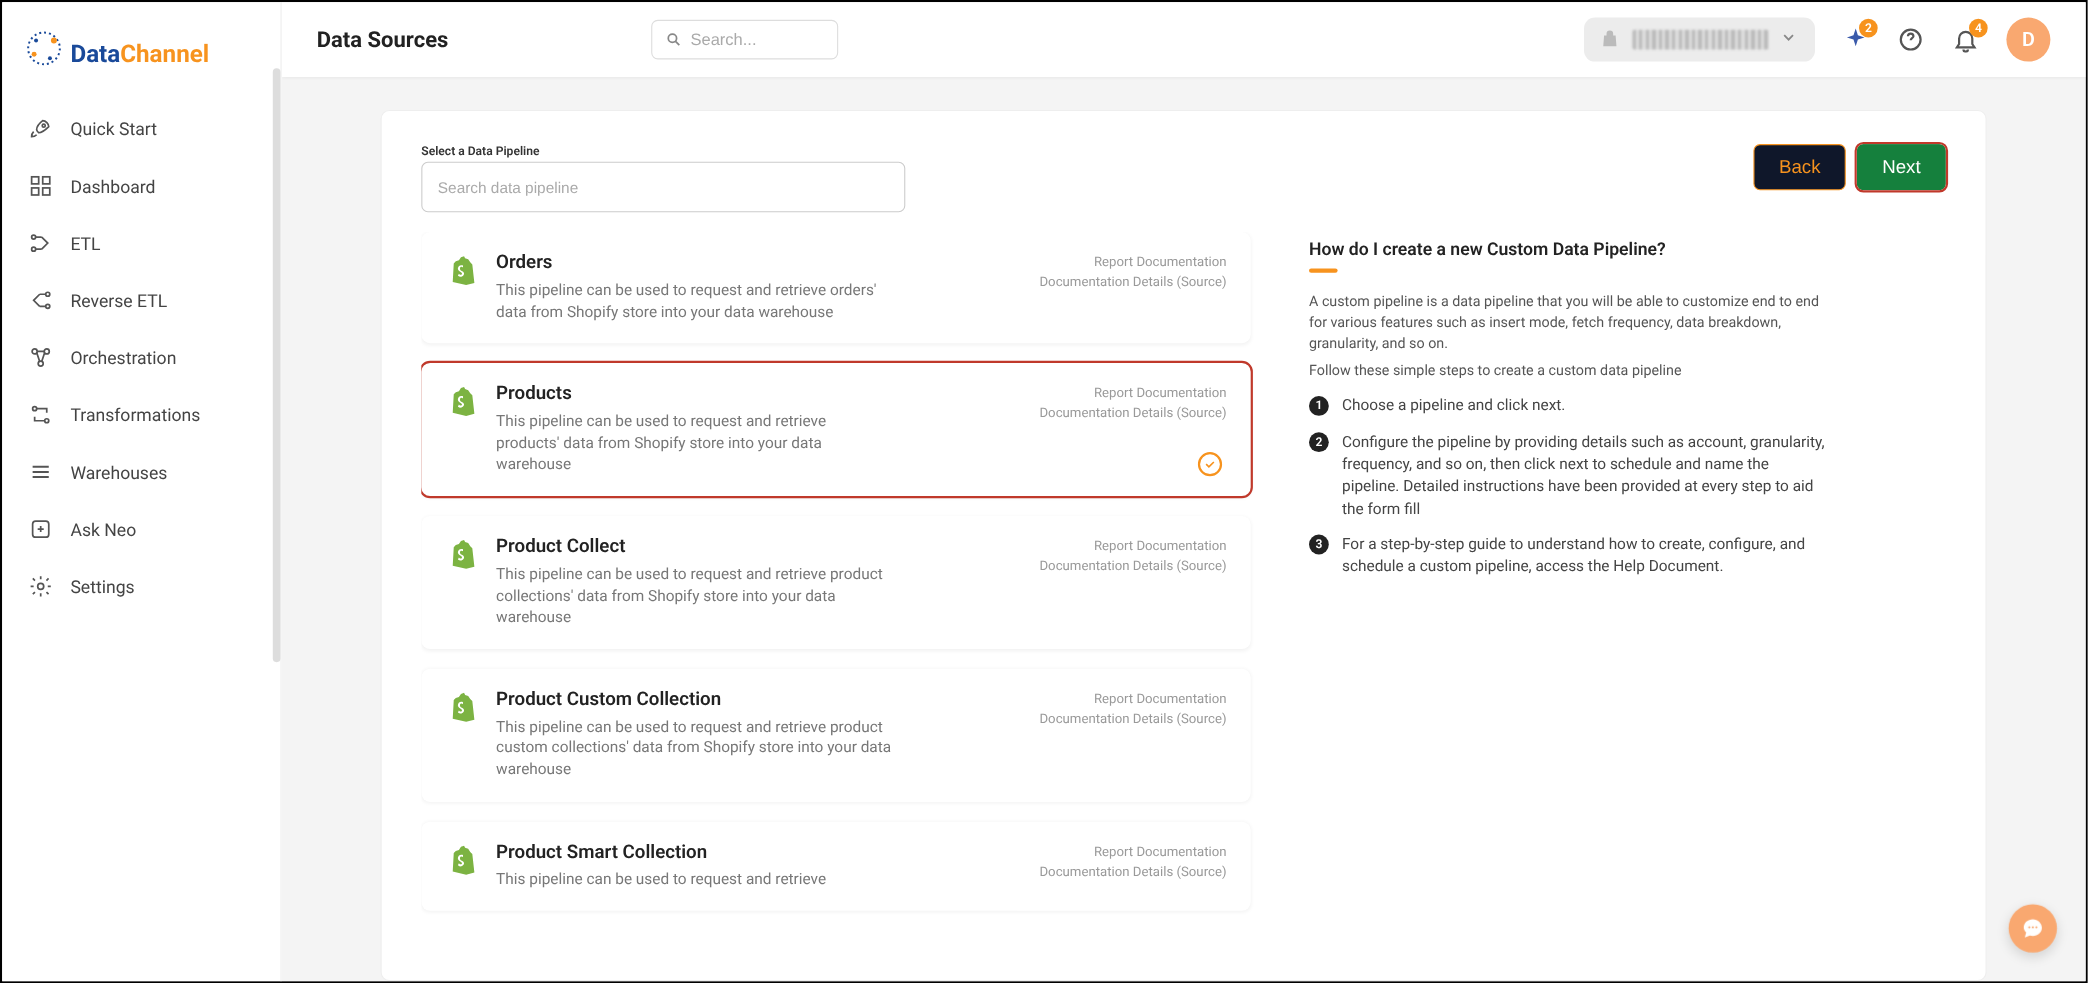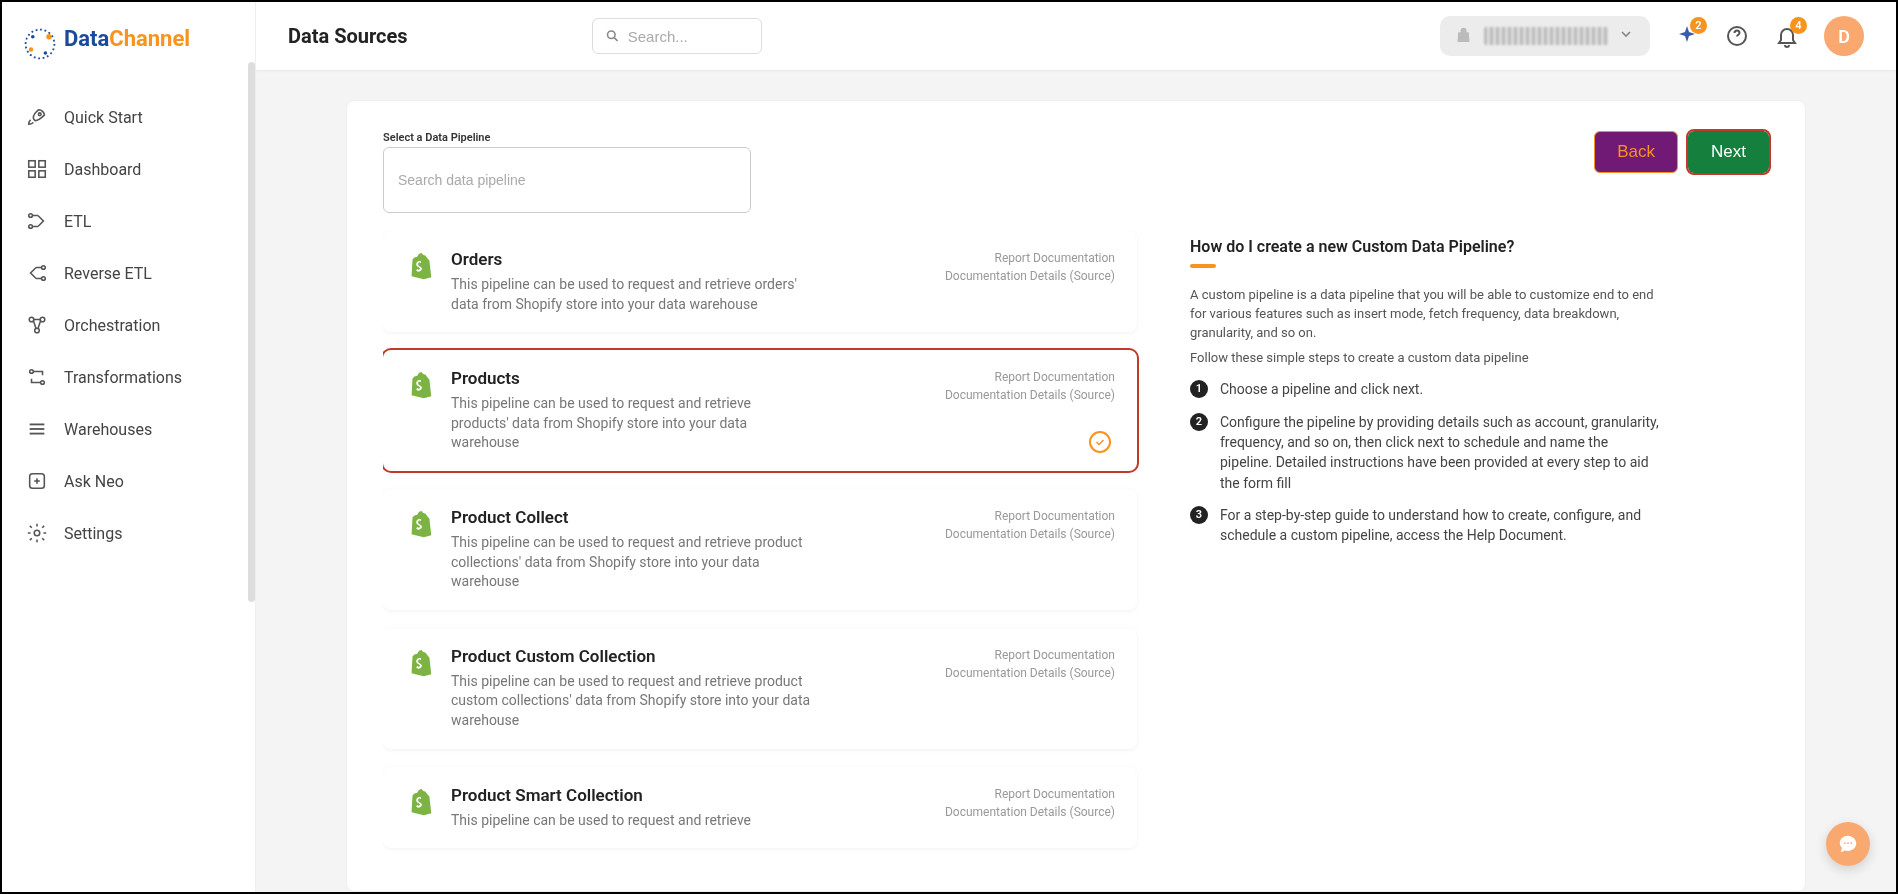--- a/index.html
+++ b/index.html
@@ -3,21 +3,21 @@
 <meta charset="utf-8">
 <style>
 * { box-sizing: border-box; margin: 0; padding: 0; }
 body { font-family: -apple-system, BlinkMacSystemFont, "Segoe UI", Roboto, sans-serif; background: #fff; color: #333; overflow: hidden; }
 
 .app { display: flex; width: 1898px; height: 894px; border: 2px solid #000; }
 
 
 .sidebar { width: 254px; background: #fff; display: flex; flex-direction: column; border-right: 1px solid #eee; position: relative; }
 .logo-area { padding: 24px 20px 28px; }
-.logo { display: flex; align-items: flex-start; gap: 6px; }
+.logo { display: flex; align-items: flex-end; gap: 6px; }
 .logo-globe { width: 36px; height: 36px; }
 .logo-text { font-size: 22px; font-weight: 700; }
 .logo-text .data { color: #1a4a9a; }
 .logo-text .channel { color: #f7931e; }
 
 .nav { flex: 1; padding: 0 12px; }
 .nav-item { display: flex; align-items: center; gap: 16px; padding: 14px 12px; margin: 2px 0; border-radius: 8px; cursor: pointer; color: #444; font-size: 16px; }
 .nav-icon { width: 22px; height: 22px; display: flex; align-items: center; justify-content: center; color: #555; }
 .nav-icon svg { width: 22px; height: 22px; }
 
@@ -46,25 +46,25 @@
 .topbar-icon svg { width: 24px; height: 24px; }
 .badge { position: absolute; top: -6px; right: -7px; background: #f7931e; color: #fff; font-size: 11px; font-weight: 600; border-radius: 50%; width: 17px; height: 17px; display: flex; align-items: center; justify-content: center; }
 .avatar { width: 40px; height: 40px; border-radius: 50%; background: #f9a870; color: #fff; font-weight: 600; font-size: 18px; display: flex; align-items: center; justify-content: center; }
 
 
 .content { flex: 1; padding: 30px 90px 0; overflow: hidden; }
 .panel { background: #fff; border: 1px solid #eee; border-radius: 8px; padding: 30px 36px 20px; height: 100%; display: flex; flex-direction: column; }
 
 .panel-header { display: flex; justify-content: space-between; align-items: flex-start; margin-bottom: 18px; }
 .pipeline-select-label { font-size: 11px; font-weight: 600; color: #333; margin-bottom: 3px; }
-.pipeline-search { border: 1px solid #ccc; border-radius: 6px; padding: 24px 14px; width: 368px; font-size: 14px; color: #333; }
+.pipeline-search { border: 1px solid #ccc; border-radius: 6px; padding: 14px 14px; width: 440px; font-size: 14px; color: #333; }
 .pipeline-search::placeholder { color: #aaa; }
 .action-buttons { display: flex; gap: 10px; }
 .btn { padding: 10px 22px; border-radius: 6px; font-size: 17px; cursor: pointer; border: 1px solid transparent; }
-.btn-back { background: #701a75; border: 1px solid #f7931e; color: #f7931e; text-align: center; }
+.btn-back { background: #0f172a; border: 1px solid #f7931e; color: #f7931e; text-align: center; }
 .btn-next { background: #15803d; color: #fff; outline: 2px solid #c0392b; }
 
 .panel-body { display: flex; gap: 37px; flex: 1; overflow: hidden; }
 .pipeline-list { flex: 1; overflow-y: auto; padding-right: 16px; max-width: 770px; position: relative; }
 .pipeline-list::-webkit-scrollbar { width: 8px; }
 .pipeline-list::-webkit-scrollbar-thumb { background: #ccc; border-radius: 4px; }
 
 .pipeline-card { background: #fff; border-radius: 8px; padding: 18px 22px; margin-bottom: 18px; box-shadow: 0 1px 4px rgba(0,0,0,0.06); display: flex; gap: 16px; position: relative; }
 .pipeline-card.selected { outline: 2px solid #c0392b; }
 .pipeline-icon { width: 30px; height: 30px; flex-shrink: 0; margin-top: 2px; }

